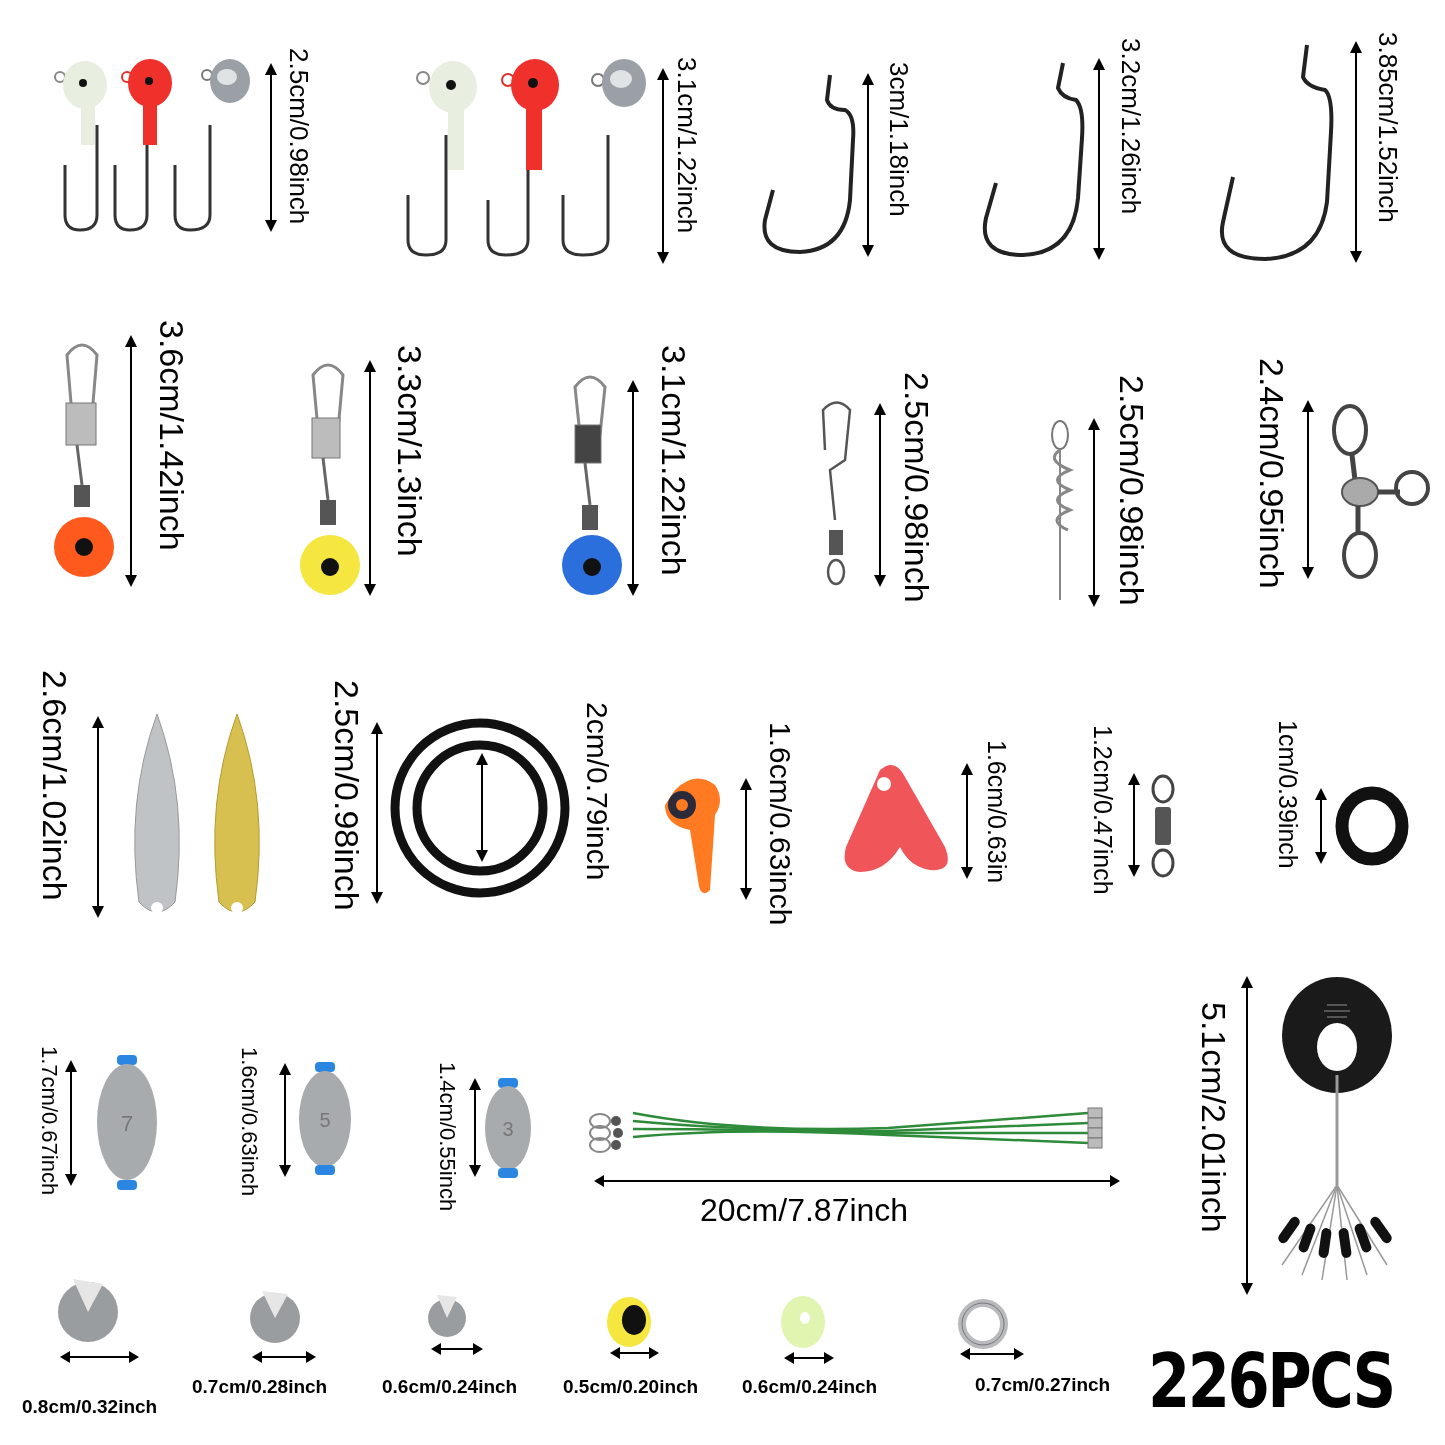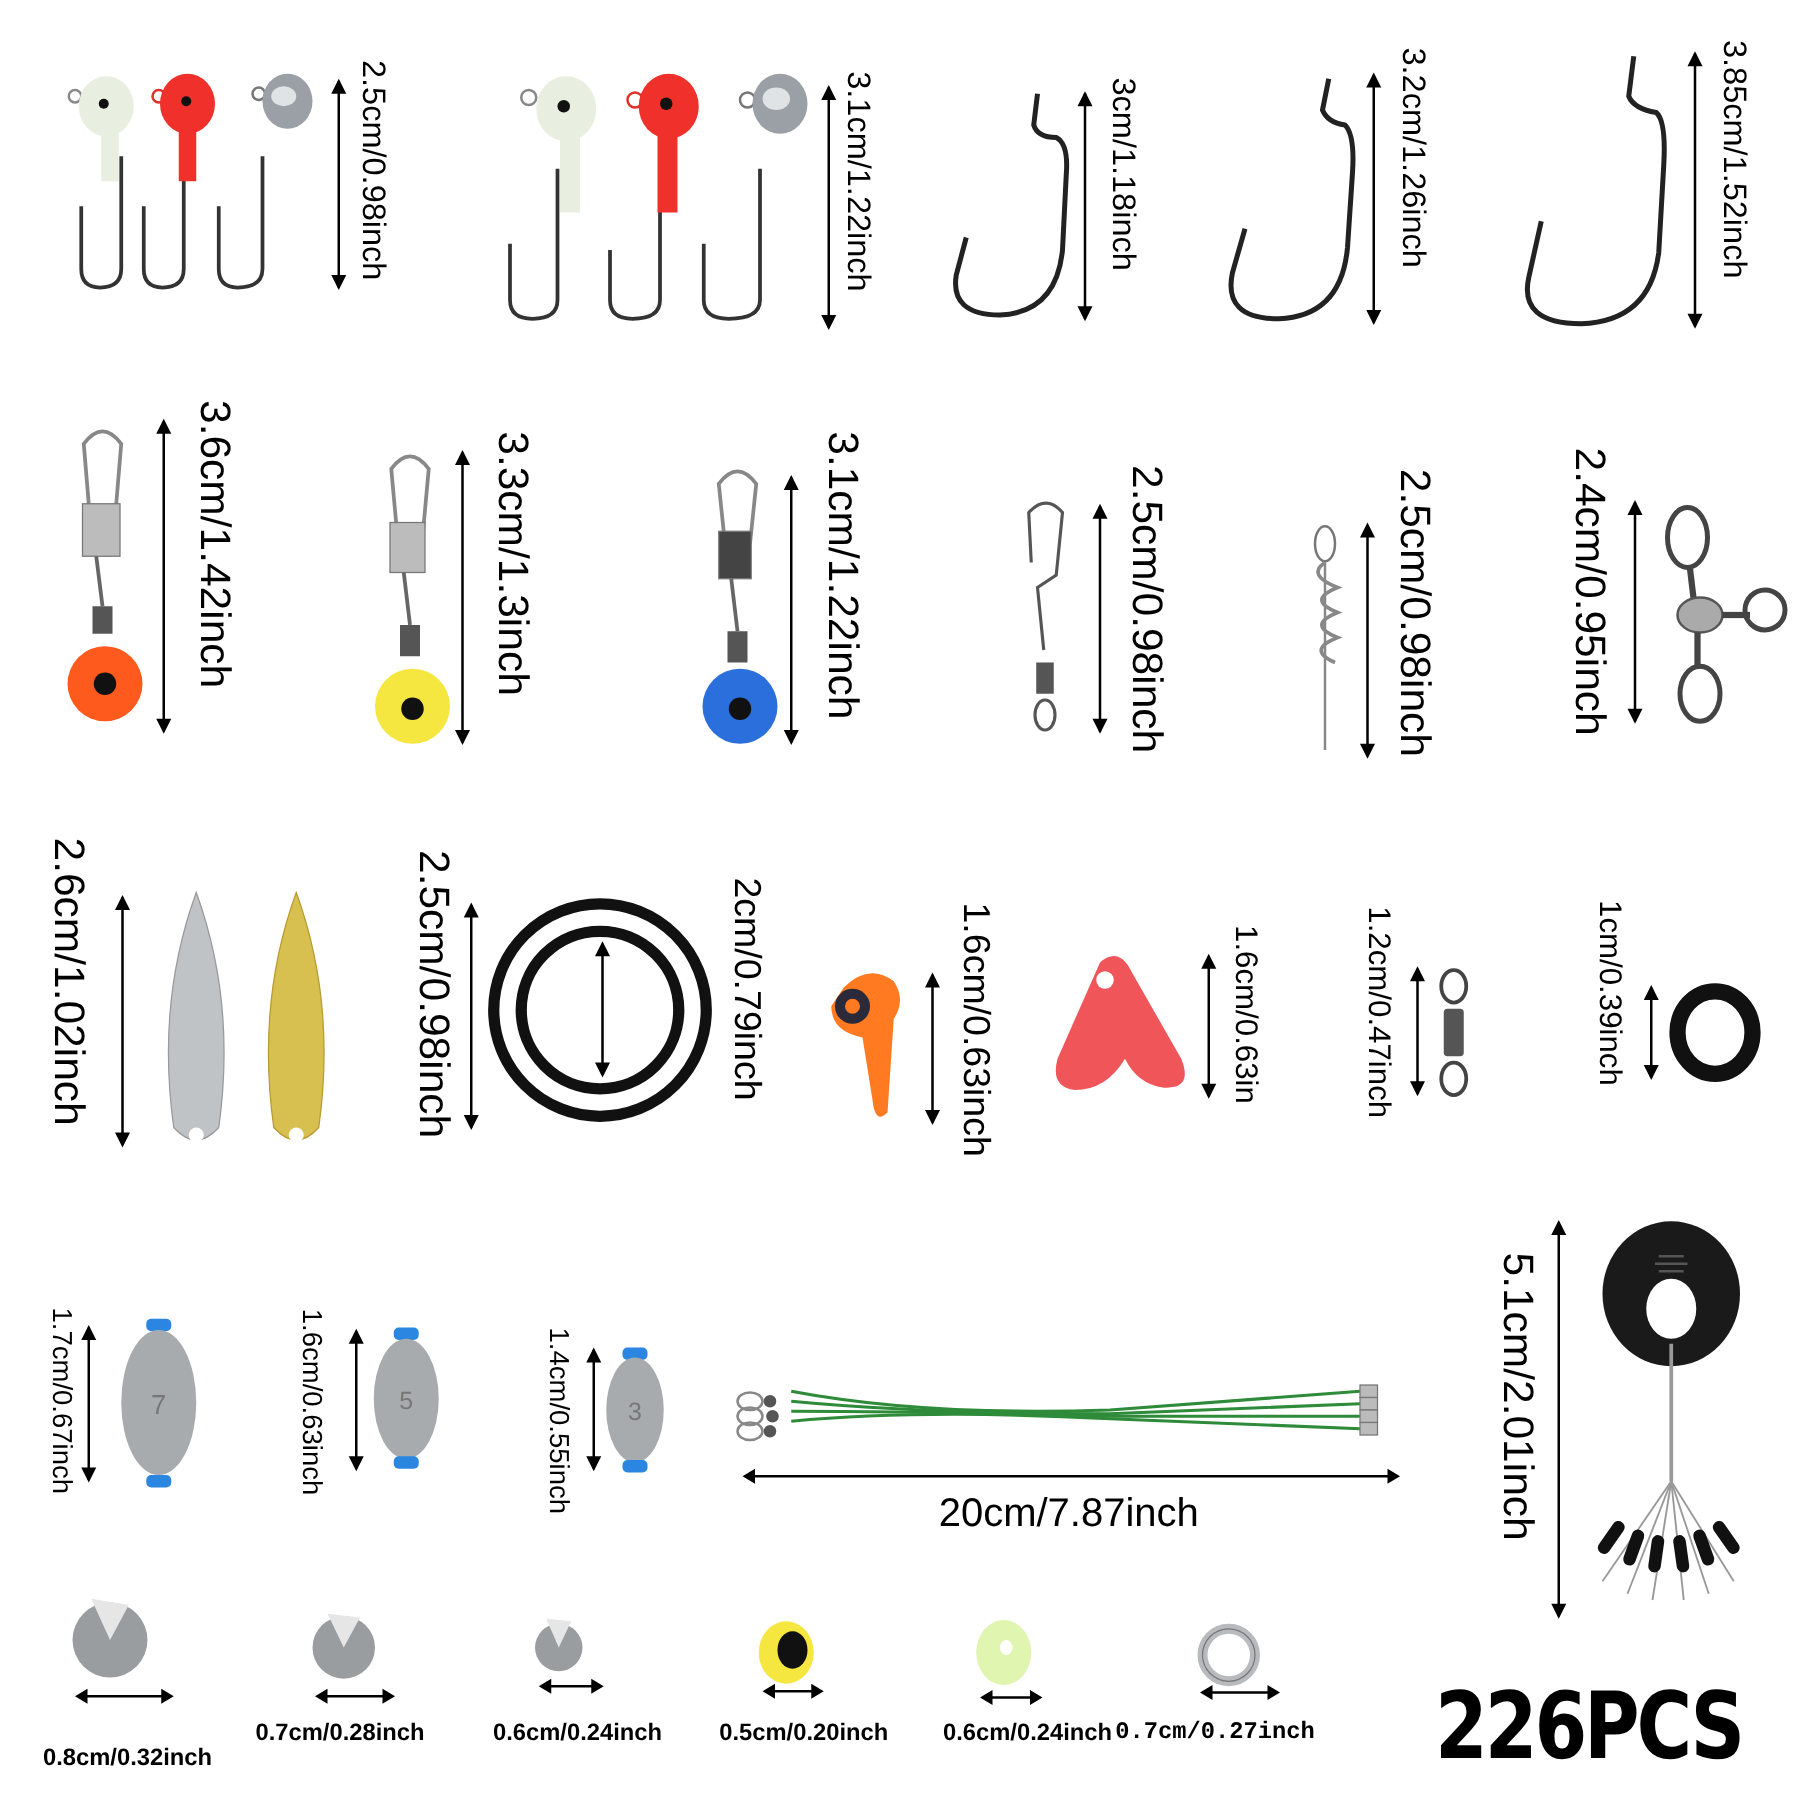--- a/index.html
+++ b/index.html
@@ -1,18 +1,18 @@
 <!DOCTYPE html>
 <html><head>
 <meta charset="utf-8">
 <style>
   html,body{margin:0;padding:0;background:#fff;}
   body{width:1445px;height:1445px;position:relative;overflow:hidden;font-family:"Liberation Sans","DejaVu Sans",sans-serif;color:#000;}
   .vlabel{position:absolute;writing-mode:vertical-rl;white-space:nowrap;line-height:1;color:#000;}
-  .hlabel{position:absolute;white-space:nowrap;font-weight:bold;font-size:19px;text-align:center;}
+  .hlabel{position:absolute;white-space:nowrap;font-weight:bold;font-size:19px;}
   .harrow{position:absolute;height:2px;background:#000;}
   .harrow::before,.harrow::after{content:"";position:absolute;top:-5px;border-top:6px solid transparent;border-bottom:6px solid transparent;}
   .harrow::before{left:-2px;border-right:10px solid #000;}
   .harrow::after{right:-2px;border-left:10px solid #000;}
   .varrow{position:absolute;width:2px;background:#000;}
   .varrow::before,.varrow::after{content:"";position:absolute;left:-5px;border-left:6px solid transparent;border-right:6px solid transparent;}
   .varrow::before{top:-2px;border-bottom:12px solid #000;}
   .varrow::after{bottom:-2px;border-top:12px solid #000;}
   .total{position:absolute;left:1148px;top:1338px;font-family:"DejaVu Sans",sans-serif;font-weight:900;font-size:74px;letter-spacing:-3px;transform:scaleX(0.82);transform-origin:left top;}
   svg{position:absolute;overflow:visible;}
@@ -310,15 +310,15 @@
     <ellipse cx="27" cy="26" rx="5" ry="6" fill="#fff"></ellipse>
 </svg>
 <div class="harrow" style="left:786px;top:1357px;width:46px;"></div>
 <div class="hlabel" style="left:742px;top:1376px;width:160px;">0.6cm/0.24inch</div>
 
 <svg width="54" height="54" style="left:956px;top:1297px;" viewBox="0 0 54 54">
   <circle cx="27" cy="27" r="21" fill="none" stroke="#b8bbbe" stroke-width="8"></circle>
   <circle cx="27" cy="27" r="21" fill="none" stroke="#777" stroke-width="1"></circle>
 </svg>
 <div class="harrow" style="left:962px;top:1353px;width:60px;"></div>
-<div class="hlabel" style="left:892px;top:1374px;width:160px;font-family:Liberation Mono, monospace;">0.7cm/0.27inch</div>
+<div class="hlabel" style="left:975px;top:1374px;width:160px;">0.7cm/0.27inch</div>
 
 <div class="total">226PCS</div>
 
 </body></html>

